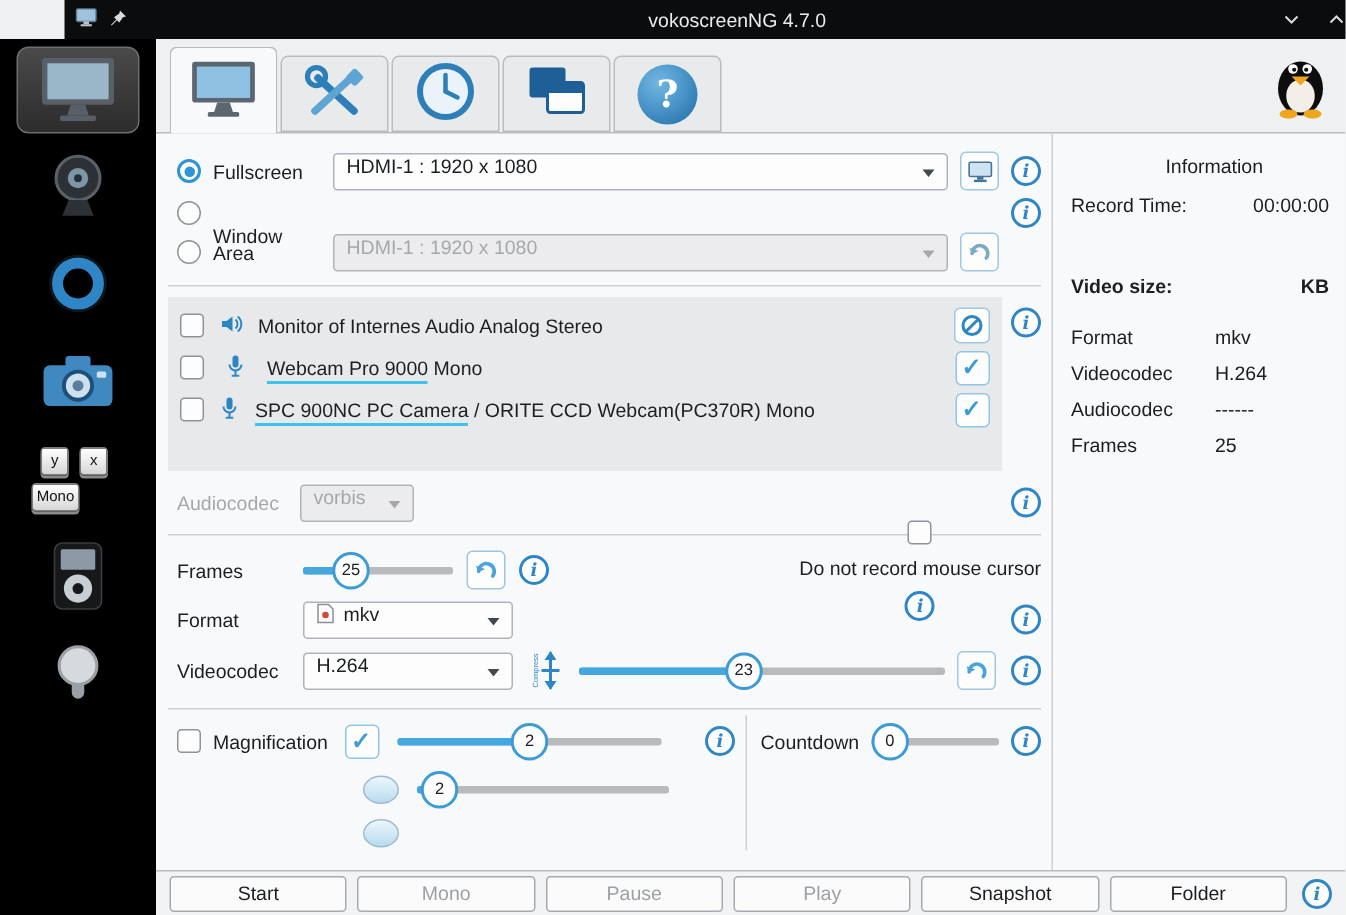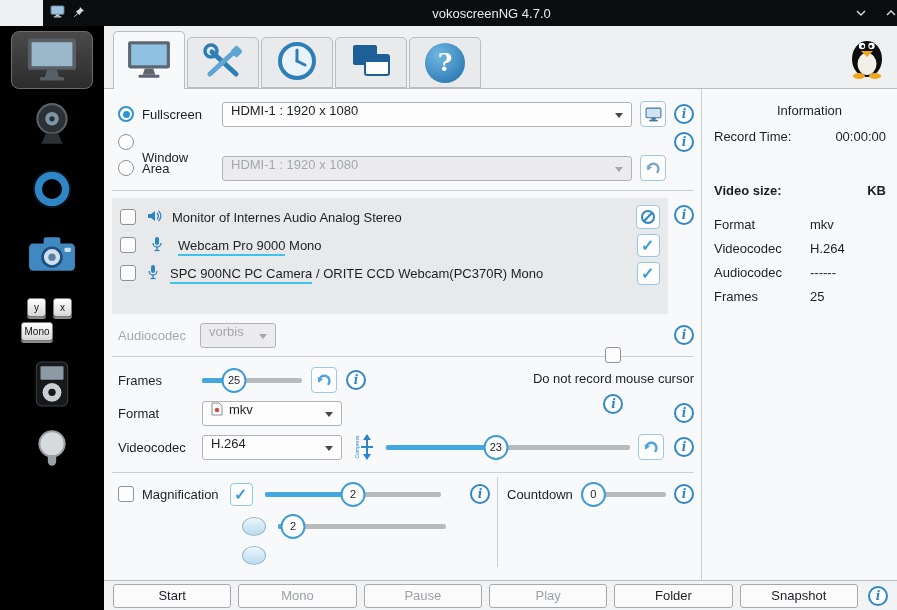--- a/index.html
+++ b/index.html
@@ -476,18 +476,18 @@
         <span>25</span>
       </div>
     </div>
   </div>
 
   <div class="bottombar">
     <div class="btn">Start</div>
     <div class="btn dis">Mono</div>
     <div class="btn dis">Pause</div>
     <div class="btn dis">Play</div>
+    <div class="btn">Snapshot</div>
     <div class="btn">Folder</div>
-    <div class="btn">Snapshot</div>
     <span class="ii bb-ii"></span>
   </div>
 
 </div>
 
 </body></html>

